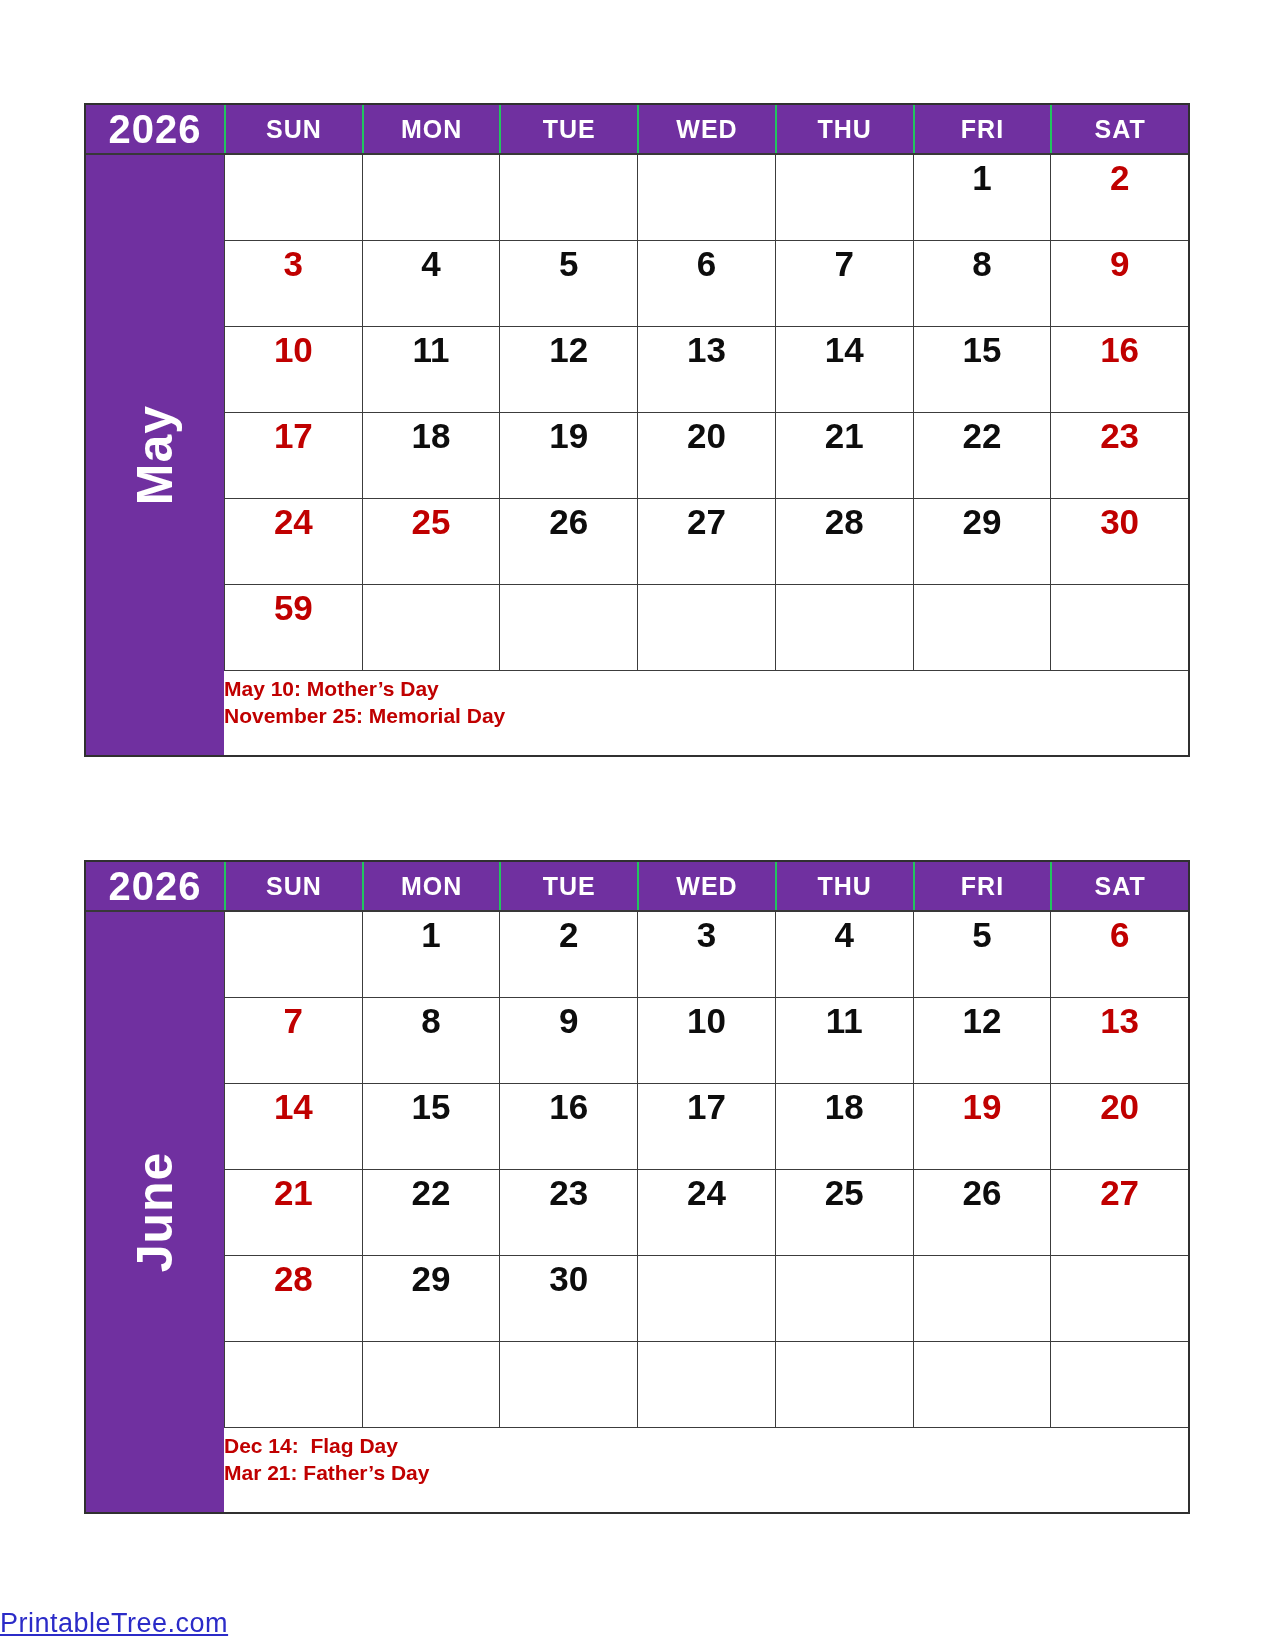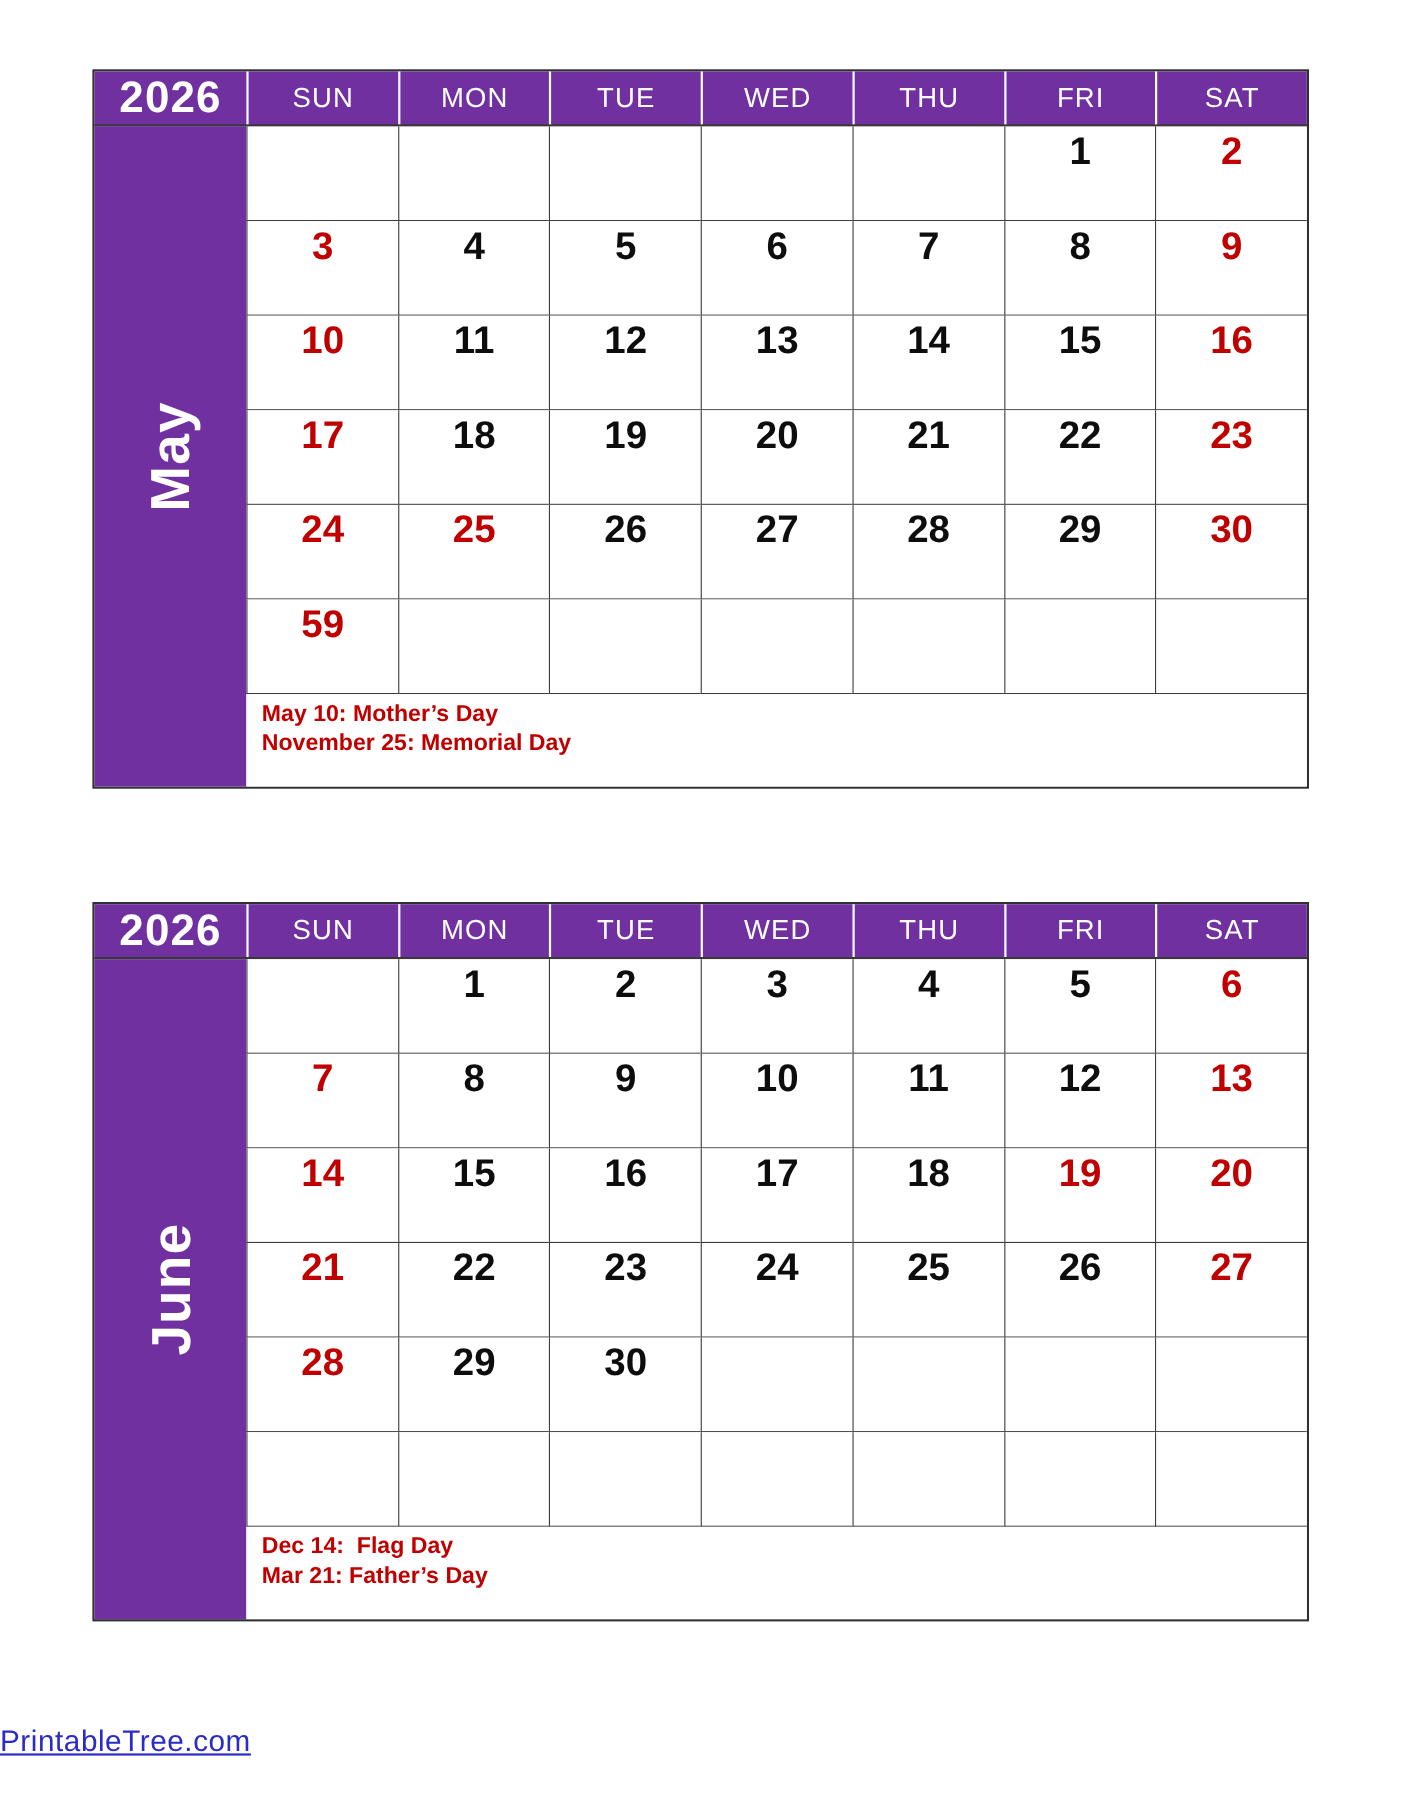--- a/index.html
+++ b/index.html
@@ -2,21 +2,21 @@
 <html><head>
 <meta charset="utf-8">
 <style>
   * { box-sizing: border-box; margin: 0; padding: 0; }
   html, body { background: #ffffff; }
   body {
     width: 1275px; height: 1650px;
     font-family: "Liberation Sans", sans-serif;
     position: relative;
   }
-  .page { position: relative; width: 1275px; height: 1608px; overflow: hidden; }
+  .page { position: relative; width: 1275px; height: 1608px; overflow: hidden; margin-top: 40px; }
 
   .calendar {
     position: absolute;
     left: 84px;
     width: 1106px;
     border: 2px solid #303030;
     background: #ffffff;
   }
   .cal-may  { top: 63px; }
   .cal-june { top: 820px; }
@@ -29,23 +29,23 @@
     border-bottom: 2px solid #383838;
   }
   .year-cell {
     width: 138px;
     display: flex; align-items: center; justify-content: center;
     color: #ffffff; font-size: 40px; font-weight: bold;
     letter-spacing: 1px;
   }
   .day-header {
     flex: 1;
-    border-left: 2px solid #ffffff;
+    border-left: 2px solid #22c55e;
     display: flex; align-items: center; justify-content: center;
-    color: #ffffff; font-size: 25px; font-weight: normal;
+    color: #ffffff; font-size: 25px; font-weight: bold;
     letter-spacing: 1px;
   }
 
   
   .body-row { display: flex; }
   .sidebar {
     width: 138px;
     background: #7030A0;
     display: flex; align-items: center; justify-content: center;
   }
@@ -68,21 +68,21 @@
     border-bottom: 1.5px solid #3c3c3c;
     display: flex; justify-content: center; align-items: flex-start;
     padding-top: 3px;
     font-size: 35px; font-weight: bold; color: #0d0d0d;
     background: #ffffff;
   }
   .day-cell.red { color: #C00000; }
 
   .notes {
     height: 84px;
-    padding: 5px 10px 0 14px;
+    padding: 5px 10px 0 0;
     color: #C00000;
     font-weight: bold;
     font-size: 21px;
     line-height: 1.28;
     background: #ffffff;
   }
   .note-line { white-space: pre; }
 
   
   .footer {

